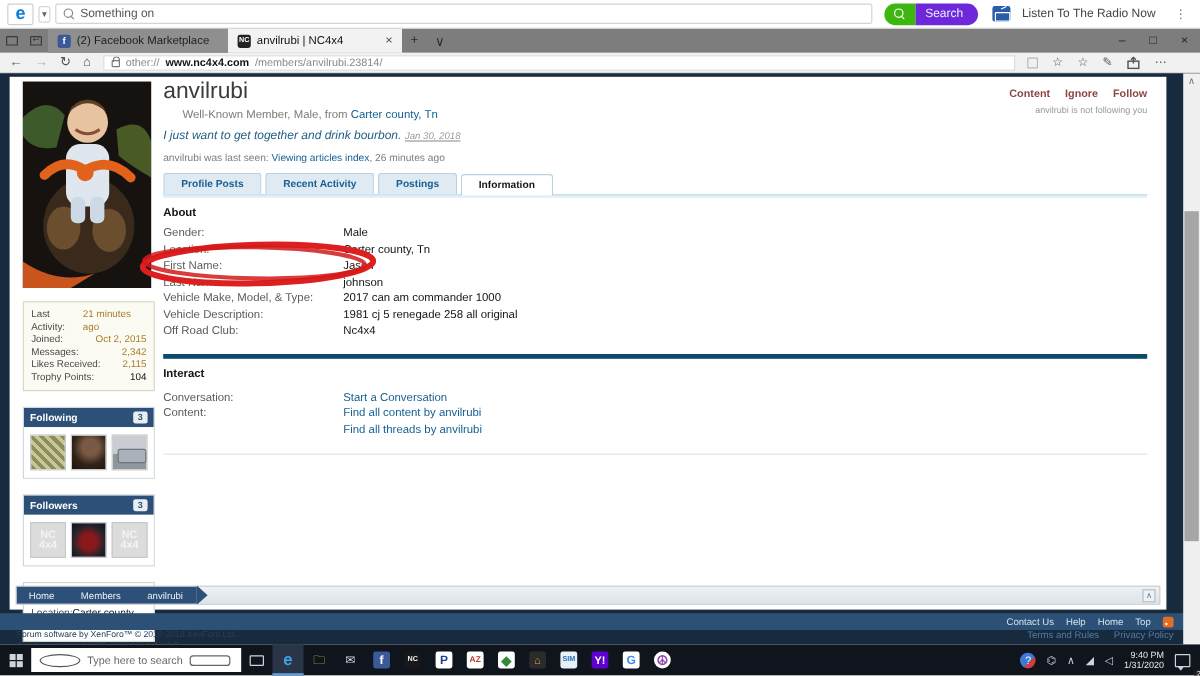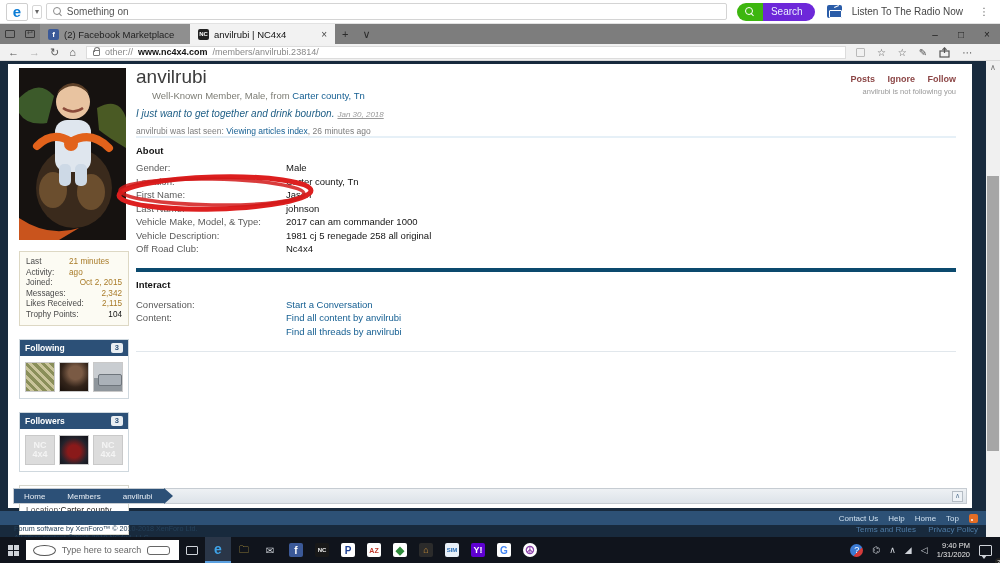--- a/index.html
+++ b/index.html
@@ -135,21 +135,21 @@
   .footdark { position:absolute; left:0; right:0; top:464px; height:12px; display:flex; justify-content:space-between; padding:0 22px 0 14px; }
   .copy { font-size:7.2px; color:#24405a; line-height:8.5px; }
   .legal { font-size:8px; }
   .legal a { color:#4f7ca6; text-decoration:none; margin-left:10px; }
 
   
   .taskbar { height:26px; background:#10141c; display:flex; align-items:center; color:#d8d8d8; }
   .start { width:30px; display:flex; align-items:center; justify-content:center; }
   .win-glyph { width:11px; height:11px; display:grid; grid-template-columns:5px 5px; grid-gap:1px; }
   .win-glyph span { background:#cfd3d9; width:5px; height:5px; }
-  .tb-search { width:153px; height:20px; background:#fff; display:flex; align-items:center; gap:6px; padding:0 7px; }
+  .tb-search { width:175px; height:20px; background:#fff; display:flex; align-items:center; gap:6px; padding:0 7px; }
   .cortana { width:11px; height:11px; border:1.5px solid #555; border-radius:50%; flex:none; }
   .tb-search span { font-size:9px; color:#666; white-space:nowrap; flex:1; }
   .tb-mic { width:6px; height:9px; border:1px solid #666; border-radius:3px; margin-right:2px; }
   .tb-ico { width:26px; height:26px; display:flex; align-items:center; justify-content:center; font-size:10px; }
   .tview { width:12px; height:9px; border:1.2px solid #cfd3d9; border-radius:1px; }
   .tb-edge { background:#2a3648; border-bottom:2px solid #5aa0e0; color:#3fa3e8; font-weight:bold; font-size:14px; }
   .tb-folder { color:#e8c34a; } 
   .tb-mail { color:#cfd3d9; }
   .appchip { width:14px; height:14px; border-radius:2px; display:flex; align-items:center; justify-content:center; font-weight:bold; }
   .c-fb { background:#3b5998; color:#fff; font-size:10px; position:relative; }
@@ -330,32 +330,38 @@
             <div class="drow">
                 <span class="dl">Location:</span>
                 <span class="dv-dark">Carter county, Tn</span>
               </div>
           </div>
         </div>
 
         <div class="mainarea">
           <div class="prof-actions">
             <div>
-              <a href="#">Posts</a>
+              <a href="#">Content</a>
               <a href="#">Ignore</a>
               <a href="#">Follow</a>
             </div>
             <div class="not-following">anvilrubi is not following you</div>
           </div>
 
           <h1 class="username">anvilrubi</h1>
           <div class="subtitle"><span>Well-Known Member, Male, from </span><a href="#" class="blue">Carter county, Tn</a></div>
           <div class="status-line"><span>I just want to get together and drink bourbon.</span><span class="status-date">Jan 30, 2018</span></div>
           <div class="lastseen"><span>anvilrubi was last seen: </span><a href="#" class="blue">Viewing articles index</a><span>, 26 minutes ago</span></div>
 
+          <div class="ptabs">
+            <div class="ptab">Profile Posts</div>
+            <div class="ptab">Recent Activity</div>
+            <div class="ptab">Postings</div>
+            <div class="ptab active">Information</div>
+          </div>
           <div class="ptab-underline"></div>
 
           <div class="section-h">About</div>
           <div class="info-rows">
             <div class="irow">
                 <span class="lbl">Gender:</span>
                 <span class="val">Male</span>
               </div>
             <div class="irow">
                 <span class="lbl">Location:</span>

